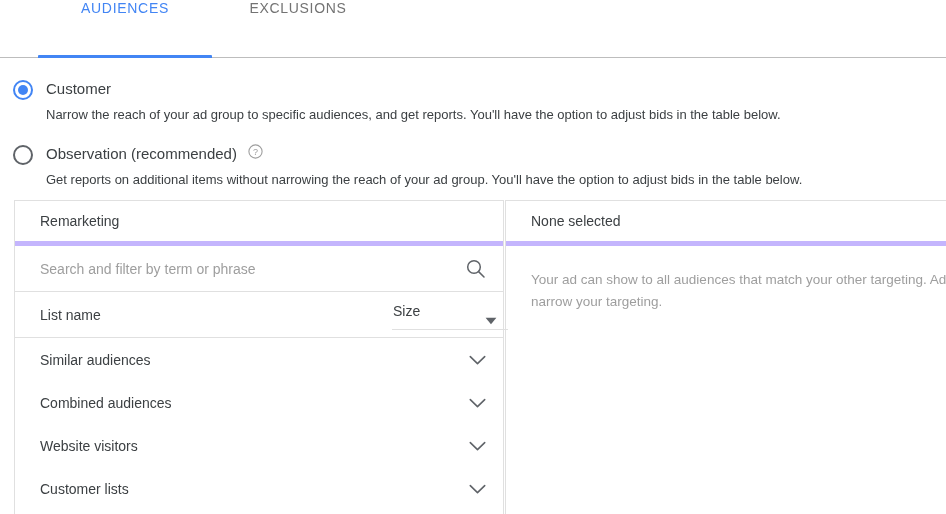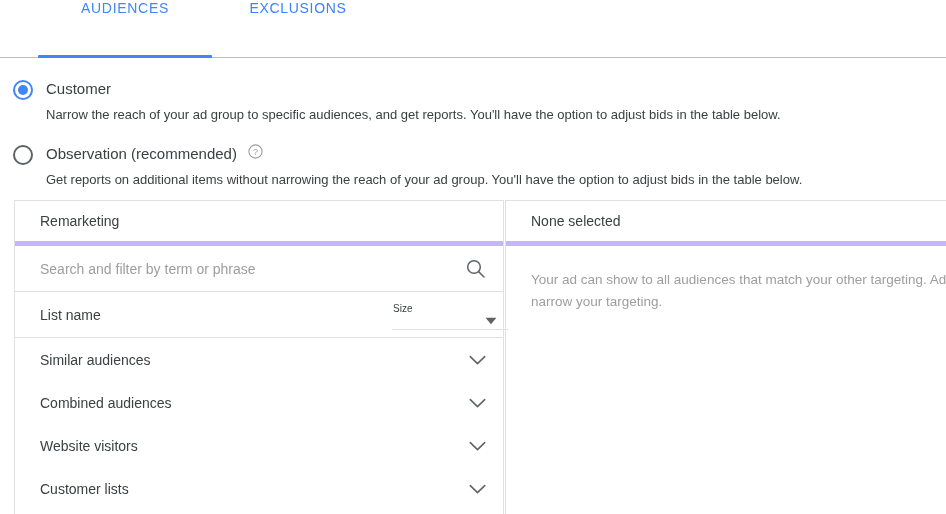--- a/index.html
+++ b/index.html
@@ -39,21 +39,21 @@
     user-select: none;
   }
   .tab-audiences {
     left: 38px;
     width: 174px;
     color: #4285f4;
   }
   .tab-exclusions {
     left: 212px;
     width: 172px;
-    color: #3b82f6;
+    color: #737373;
   }
   .tab-active-bar {
     position: absolute;
     left: 38px;
     bottom: 0;
     width: 174px;
     height: 3px;
     background: #4285f4;
     border-radius: 1px 1px 0 0;
   }
@@ -196,21 +196,21 @@
     left: 364px;
     top: 8px;
     width: 129px;
     height: 30px;
     cursor: pointer;
   }
   .size-select-value {
     position: absolute;
     left: 14px;
     top: 3px;
-    font-size: 10px;
+    font-size: 14px;
     color: #3c4043;
   }
   .size-select-arrow {
     position: absolute;
     right: 11px;
     top: 11px;
   }
   .size-select-underline {
     position: absolute;
     left: 13px;

